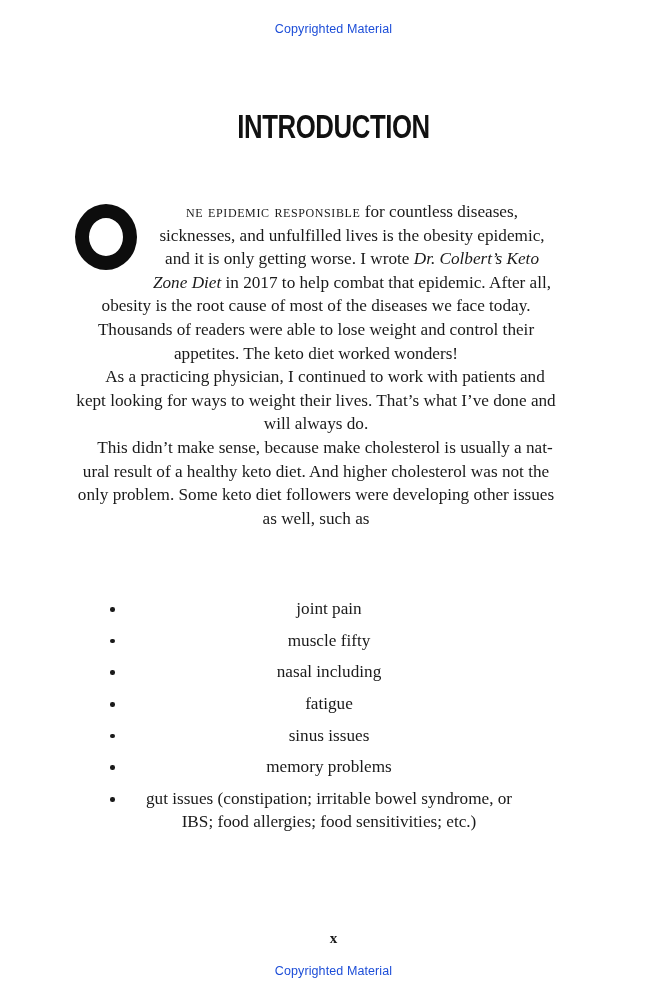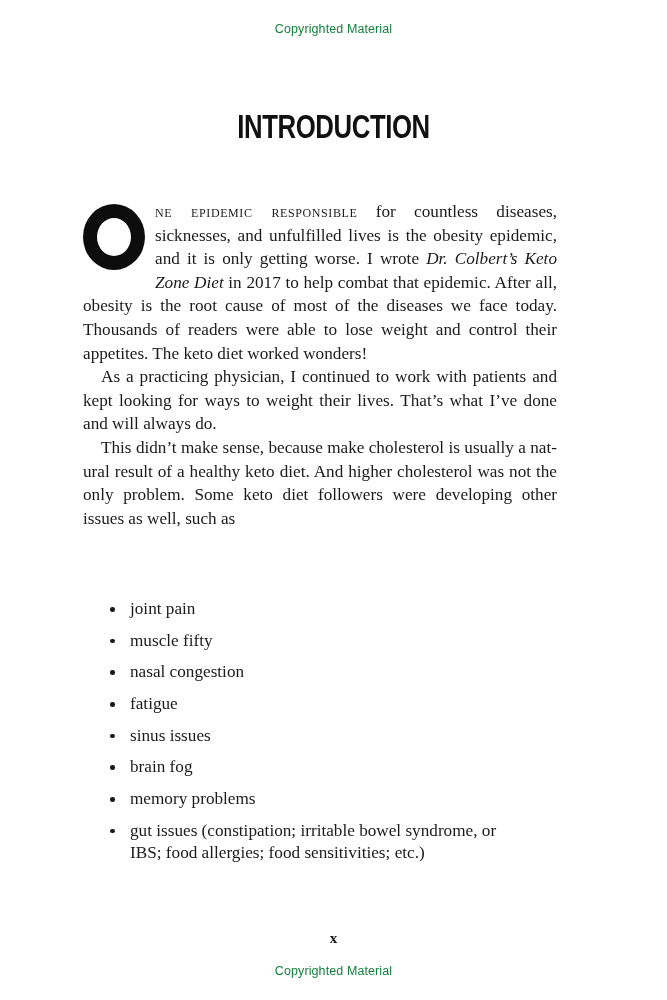--- a/index.html
+++ b/index.html
@@ -1,39 +1,39 @@
 <!DOCTYPE html>
 <html><head>
   <meta charset="utf-8">
   <style>
-    * { margin: 0; padding: 0; box-sizing: border-box; }
+    * { margin: 0; padding: 0; box-sizing: border-box; text-align: center; }
     html, body { width: 667px; height: 1000px; background: #ffffff; overflow: hidden; }
     body { position: relative; font-family: "Liberation Serif", "DejaVu Serif", serif; color: #1a1a1a; }
 
     .watermark {
       position: absolute; left: 0; width: 667px; text-align: center;
       font-family: "Liberation Sans", "DejaVu Sans", sans-serif;
-      font-size: 12.5px; color: #15803d; letter-spacing: 0.1px;
+      font-size: 12.5px; color: #1d4ed8; letter-spacing: 0.1px;
     }
     .watermark.top { top: 22px; }
     .watermark.bottom { top: 964px; }
 
     .chapter-title {
       position: absolute; top: 108px; left: 0; width: 667px; text-align: center;
       font-family: "Liberation Sans", "DejaVu Sans", sans-serif;
       font-weight: bold; font-size: 33px; letter-spacing: -0.5px;
       color: #111; transform: scaleX(0.78); transform-origin: center;
     }
 
     .body-text {
       position: absolute; left: 75px; top: 200px; width: 482px;
       font-size: 17.2px; line-height: 23.6px; text-align: justify;
       hyphens: manual;
     }
-    .body-text p { text-indent: 18px; margin-left: 8px; }
+    .body-text p { text-indent: 18px; }
     .body-text p.first { text-indent: 0; }
 
     .drop-cap {
       float: left; width: 64px; height: 68px;
       margin: 4px 8px 0 0;
       position: relative;
     }
     .drop-cap .ring {
       position: absolute; left: 0; top: 0; width: 62px; height: 66px;
       border-radius: 50%; border: 14px solid #0d0d0d;
@@ -75,23 +75,22 @@
       <span class="letter">O</span>
     </span><span class="smallcaps"><span class="smallcaps-inner">NE EPIDEMIC RESPONSIBLE</span></span><span> for countless diseases, sicknesses, and unfulfilled lives is the obesity epidemic, and it is only getting worse. I wrote </span><em>Dr. Colbert’s Keto Zone Diet</em><span> in 2017 to help combat that epidemic. After all, obesity is the root cause of most of the diseases we face today. Thousands of readers were able to lose weight and control their appetites. The keto diet worked wonders!</span>
   </p>
   <p>As a practicing physician, I continued to work with patients and kept looking for ways to weight their lives. That’s what I’ve done and will always do.</p>
   <p>This didn’t make sense, because make cholesterol is usually a nat­ural result of a healthy keto diet. And higher cholesterol was not the only problem. Some keto diet followers were developing other issues as well, such as</p>
 </div>
 
 <ul class="bullet-list">
   <li><span class="dot"></span><span>joint pain</span></li>
   <li><span class="dot"></span><span>muscle fifty</span></li>
-  <li><span class="dot"></span><span>nasal congestion</span></li>
+  <li><span class="dot"></span><span>nasal including</span></li>
   <li><span class="dot"></span><span>fatigue</span></li>
   <li><span class="dot"></span><span>sinus issues</span></li>
-  <li><span class="dot"></span><span>brain fog</span></li>
   <li><span class="dot"></span><span>memory problems</span></li>
   <li><span class="dot"></span><span>gut issues (constipation; irritable bowel syndrome, or IBS; food allergies; food sensitivities; etc.)</span></li>
 </ul>
 
 <div class="page-number">x</div>
 
 <div class="watermark bottom">Copyrighted Material</div>
 
 </body></html>

